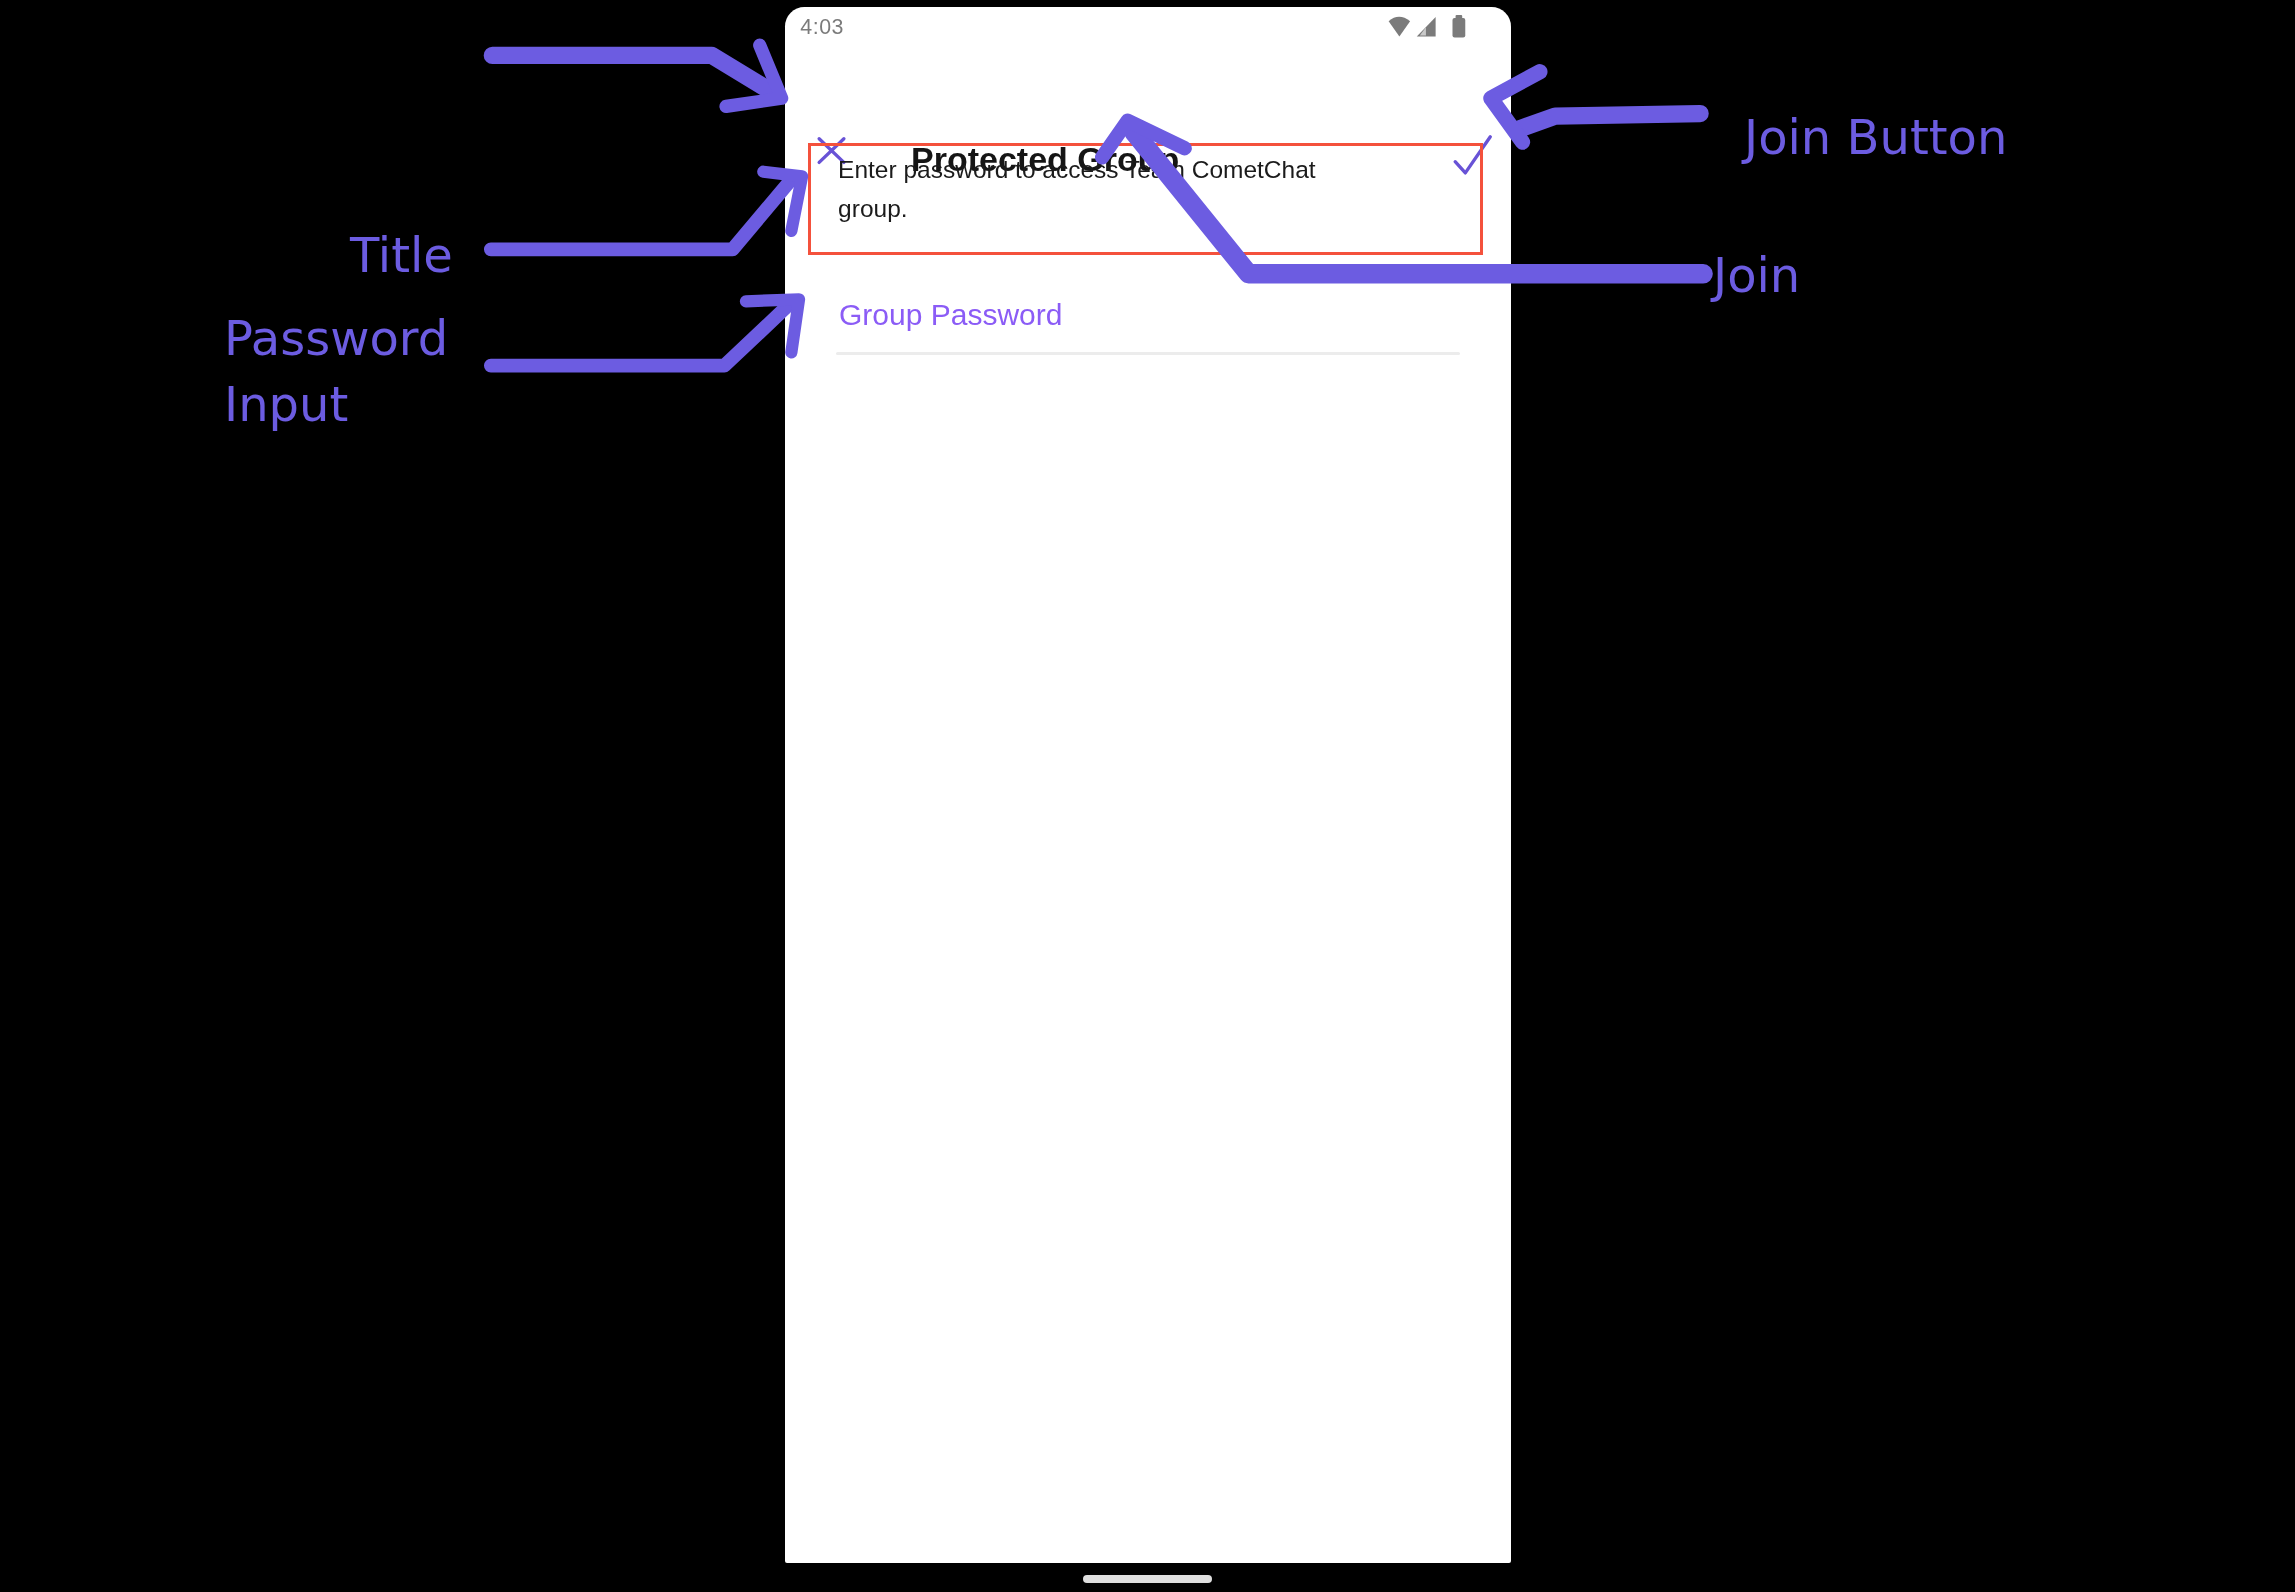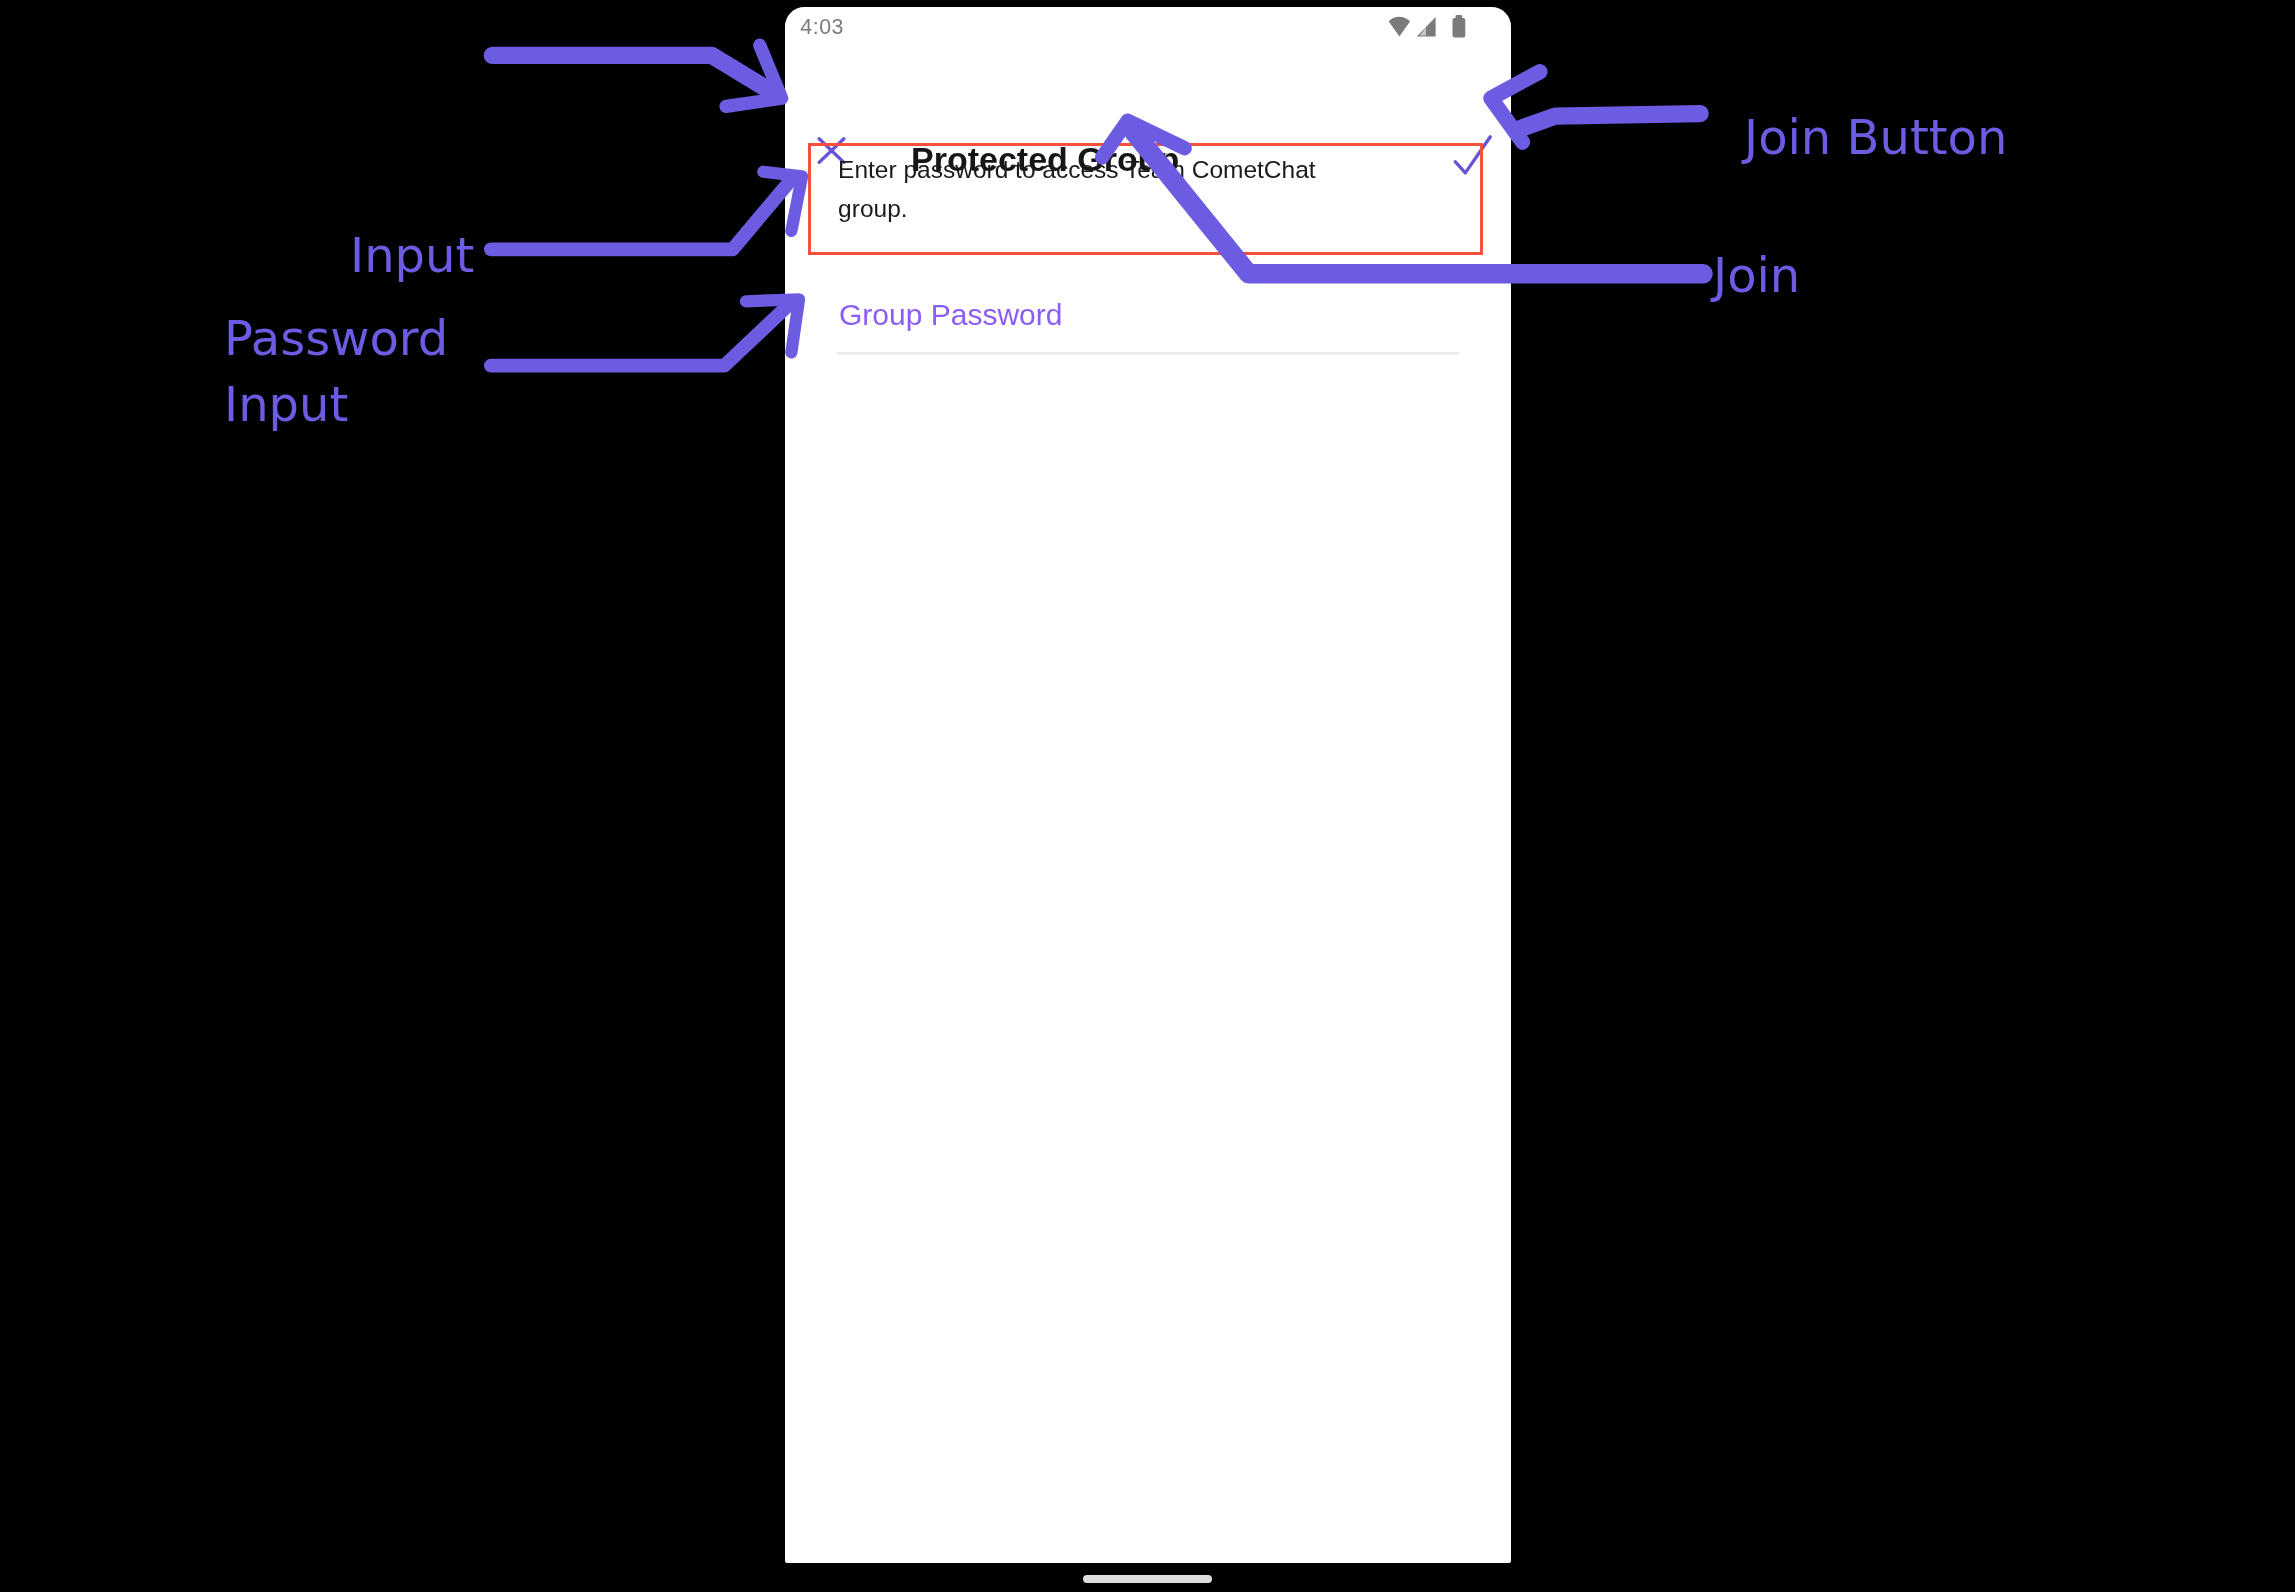--- a/index.html
+++ b/index.html
@@ -101,19 +101,19 @@
       <path stroke="#6C5CE1" stroke-width="24" d="M1462,590 L1566,586 L1551,690"></path>
 
       <path stroke="#6C5CE1" stroke-width="34" d="M3332,222 L3048,227 L2978,252"></path>
       <path stroke="#6C5CE1" stroke-width="30" d="M3018,140 L2922,192 L2984,278"></path>
 
       <path stroke="#6C5CE1" stroke-width="38" d="M3338,536 L2447,536 L2222,258"></path>
       <path stroke="#6C5CE1" stroke-width="28" d="M2160,308 L2210,236 L2322,290"></path>
     </g>
   </svg>
 
-  <div class="ann ann-label">Input</div>
+  <div class="ann ann-label">Title</div>
   <div class="ann ann-password">Password Input</div>
   <div class="ann ann-join">Join Button</div>
   <div class="ann ann-title">Join</div>
 
 </div>
 
 
 </body></html>

